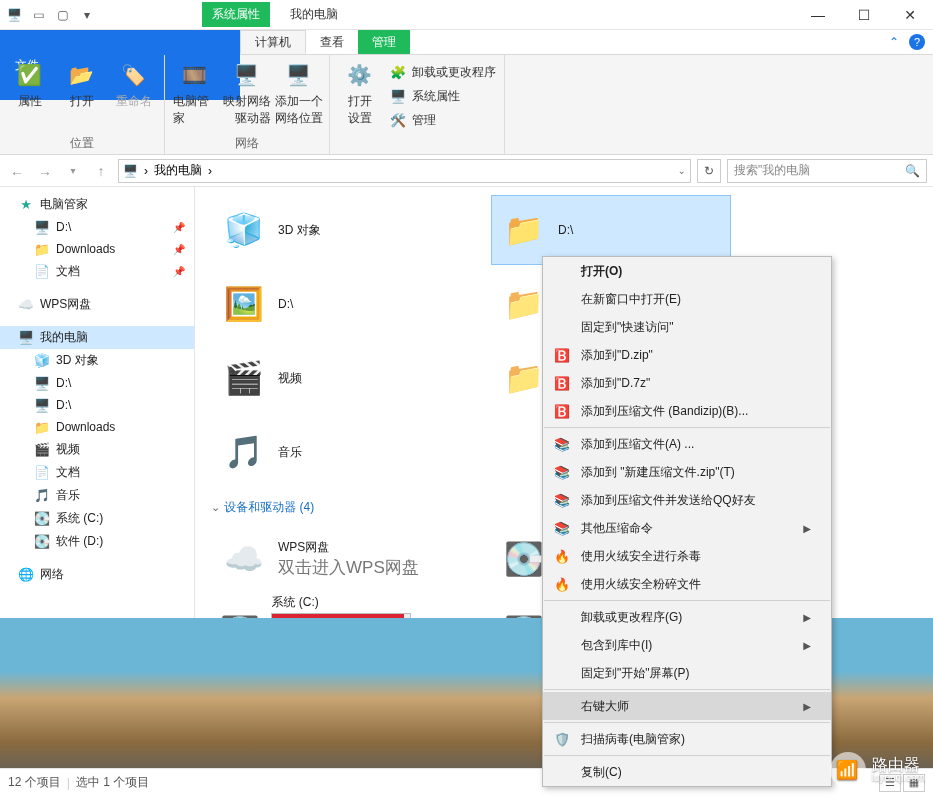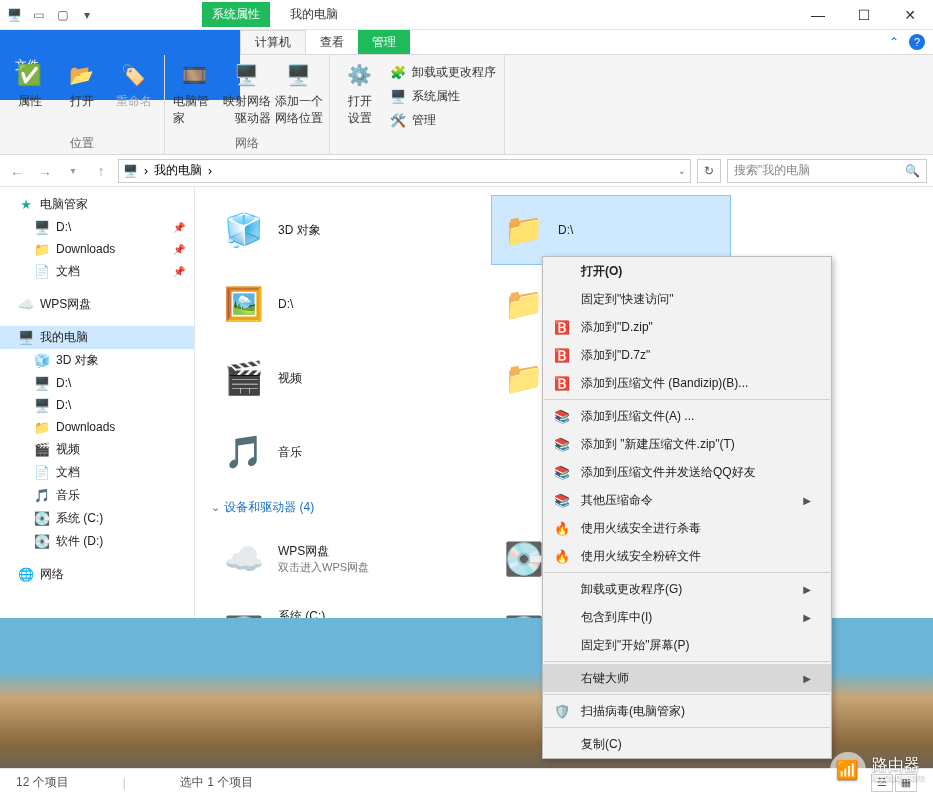--- a/index.html
+++ b/index.html
@@ -52,34 +52,34 @@
 
 .content { flex: 1; position: relative; padding: 8px 16px; font-size: 12px; overflow: hidden; }
 .grouphdr { color: #1a6fc4; font-size: 12px; margin: 4px 0 8px; display: flex; align-items: center; gap: 4px; }
 .grouphdr::before { content: "⌄"; font-size: 11px; color: #6a6a6a; }
 .files { display: flex; flex-wrap: wrap; gap: 4px 40px; margin-bottom: 12px; }
 .file { width: 240px; height: 70px; display: flex; align-items: center; gap: 10px; padding: 4px 8px; border: 1px solid transparent; }
 .file.sel { background: #cde8ff; border: 1px solid #8cc5f7; }
 .file .thumb { width: 48px; height: 48px; display: flex; align-items: center; justify-content: center; font-size: 32px; }
 .file .info { display: flex; flex-direction: column; }
 .file .info .name { color: #222; }
-.file .info .sub { color: #777; font-size: 11px; }
+.file .info .sub { color: #777; font-size: 17px; }
 .drive .bar { width: 140px; height: 14px; border: 1px solid #bcbcbc; background: #eee; margin: 2px 0; position: relative; }
 .drive .bar .fill { height: 100%; background: #d23; width: 95%; }
 
 
 .ctxmenu { position: absolute; left: 542px; top: 256px; width: 290px; background: #f2f2f2; border: 1px solid #bcbcbc; box-shadow: 2px 2px 6px rgba(0,0,0,.25); font-size: 12px; z-index: 50; }
 .ctxmenu .mi { display: flex; align-items: center; gap: 10px; padding: 5px 20px 5px 10px; color: #222; position: relative; }
 .ctxmenu .mi.hover { background: #d8d8d8; }
 .ctxmenu .mi .ic { width: 18px; height: 18px; display: flex; align-items: center; justify-content: center; font-size: 13px; }
 .ctxmenu .mi .arrow { margin-left: auto; color: #555; font-size: 10px; }
 .ctxmenu .sep { height: 1px; background: #d0d0d0; margin: 2px 1px; }
 
 
-.statusbar { position: absolute; bottom: 0; left: 0; right: 0; height: 28px; border-top: 1px solid #e5e5e5; display: flex; align-items: center; font-size: 12px; padding: 0 16px; color: #555; background: #fff; z-index: 5; gap: 48px; }
+.statusbar { position: absolute; bottom: 0; left: 0; right: 0; height: 28px; border-top: 1px solid #e5e5e5; display: flex; align-items: center; font-size: 12px; padding: 0 8px; color: #555; background: #fff; z-index: 5; }
 .statusbar .views { margin-left: auto; display: flex; gap: 2px; }
 .statusbar .views div { width: 22px; height: 18px; border: 1px solid #ccc; display:flex; align-items:center; justify-content:center; font-size:11px; }
 
 
 .wallpaper { position: absolute; left: 0; right: 0; top: 618px; bottom: 0; background: linear-gradient(#6bb6d6 0%, #6bb6d6 30%, #c9a574 45%, #8a6a3f 70%, #4a5a6a 100%); z-index: 1; }
 .arrow-red { position: absolute; z-index: 60; pointer-events: none; }
 .watermark { position: absolute; right: 8px; bottom: 8px; z-index: 70; display:flex; align-items:center; gap:6px; color:#fff; font-size:16px; text-shadow:0 1px 2px rgba(0,0,0,.5); }
 .watermark .circ { width:36px; height:36px; border-radius:50%; background:rgba(255,255,255,.6); display:flex; align-items:center; justify-content:center; color:#777; font-size:18px; }
 .watermark .col { display:flex; flex-direction:column; line-height:1; }
 .watermark .col .s { font-size:10px; opacity:.85; }
@@ -355,20 +355,24 @@
 
 <div class="wallpaper"></div>
 
 <div class="ctxmenu">
   <div class="mi">
       <span class="ic"></span>
       <b>打开(O)</b>
     </div>
   <div class="mi">
       <span class="ic"></span>
+      <span>在新窗口中打开(E)</span>
+    </div>
+  <div class="mi">
+      <span class="ic"></span>
       <span>固定到"快速访问"</span>
     </div>
   <div class="mi">
       <span class="ic" style="color:#1e88e5">🅱️</span>
       <span>添加到"D.zip"</span>
     </div>
   <div class="mi">
       <span class="ic" style="color:#1e88e5">🅱️</span>
       <span>添加到"D.7z"</span>
     </div>

